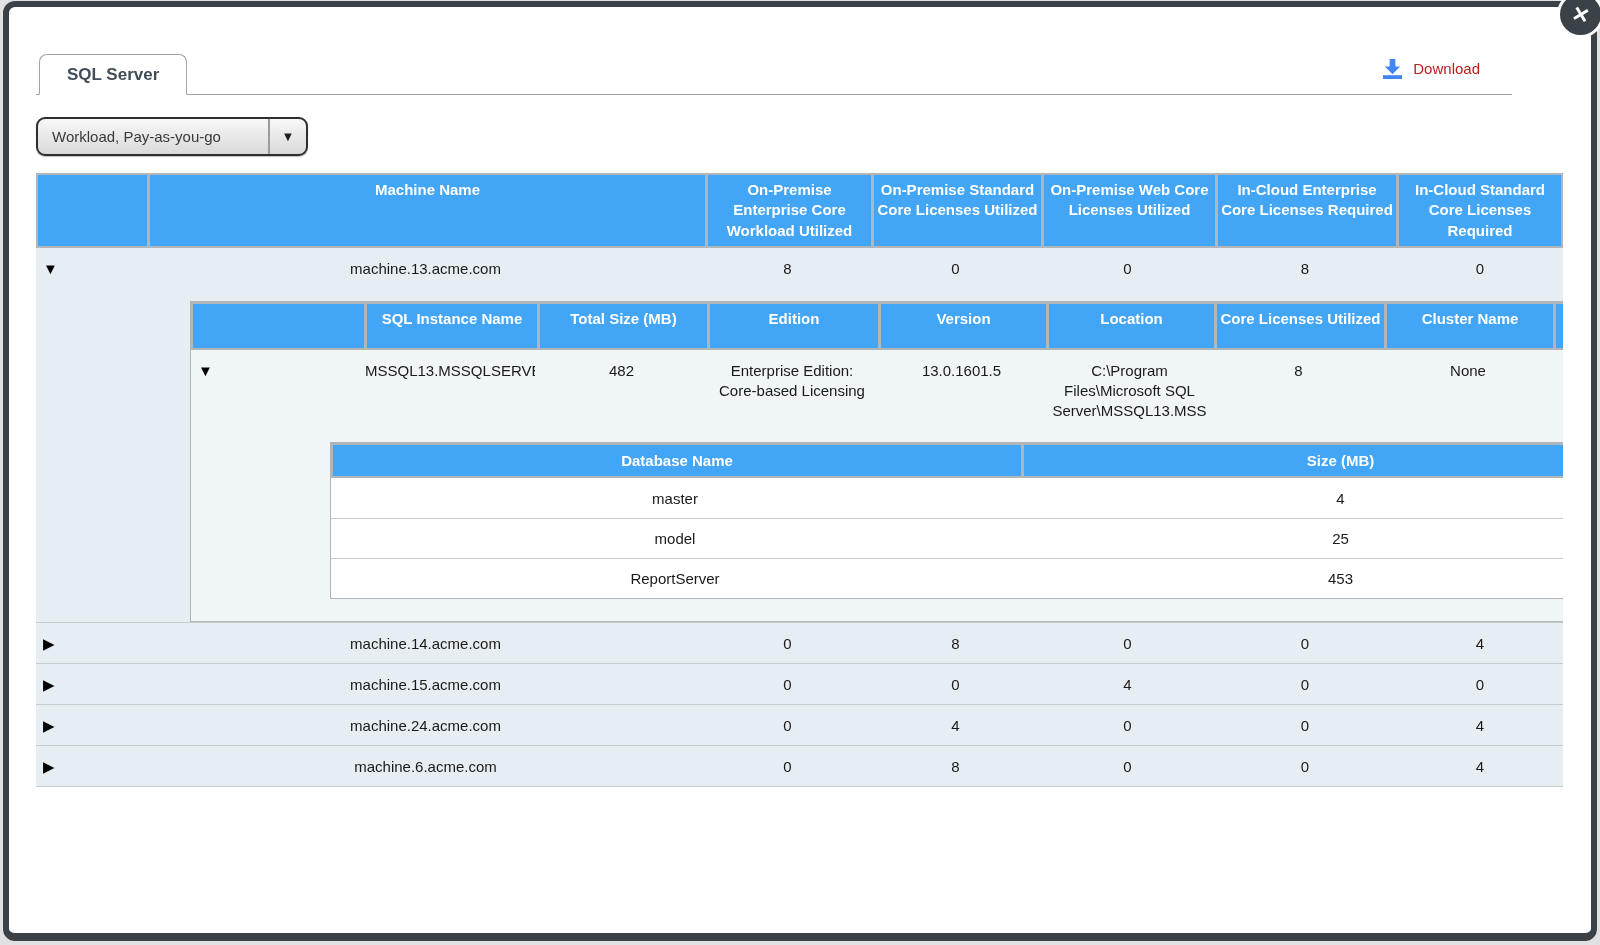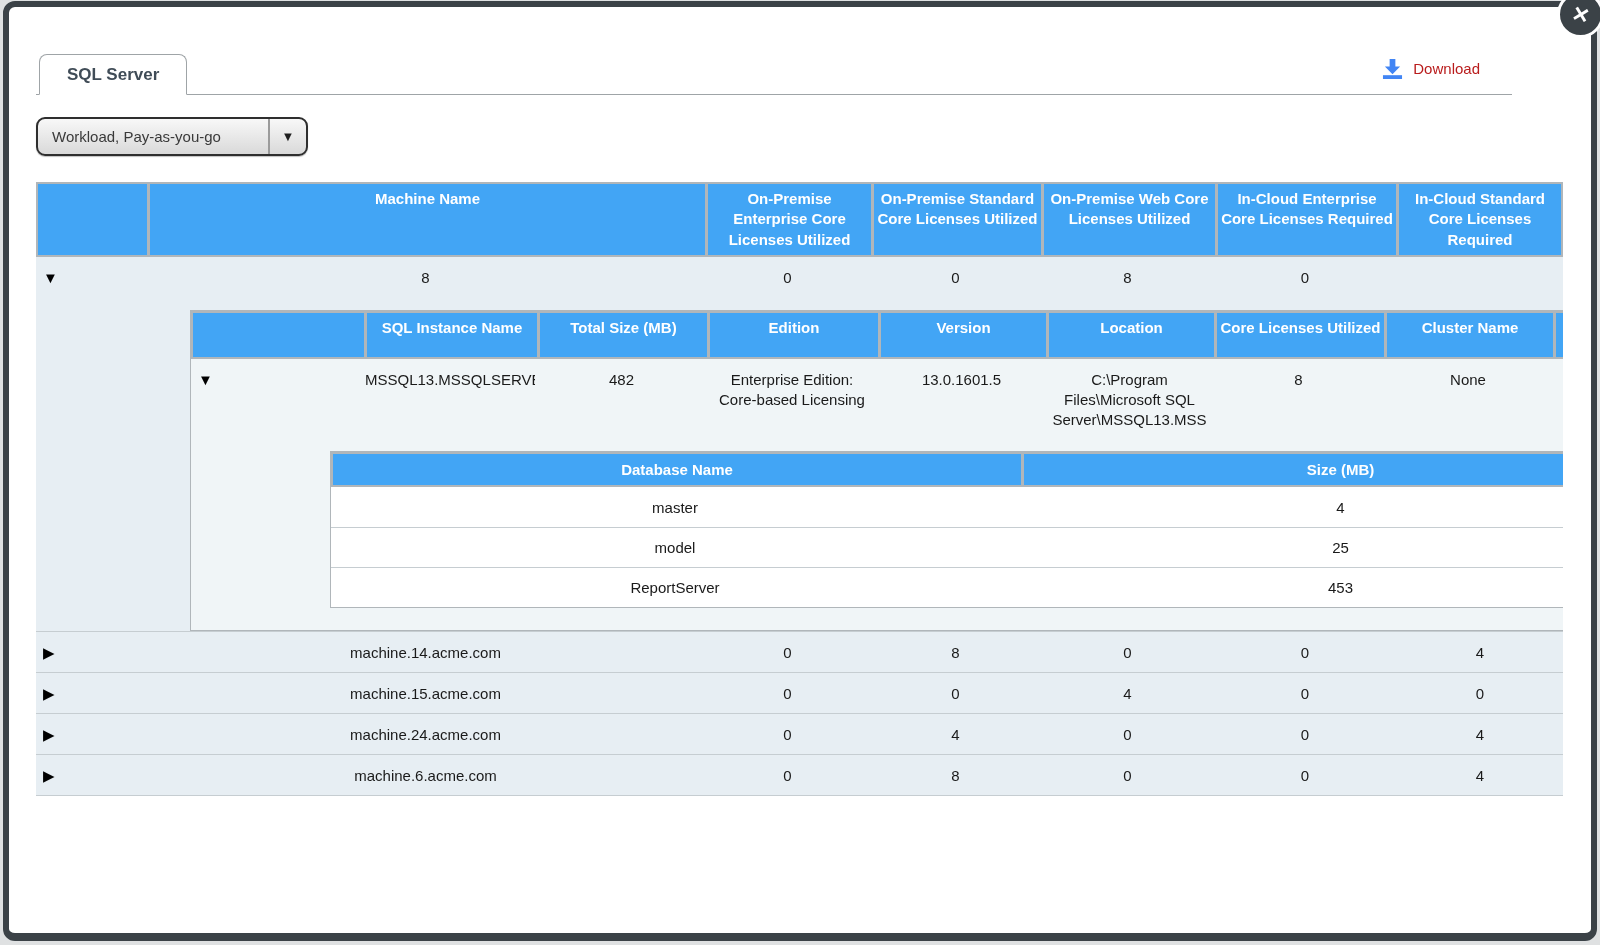--- a/index.html
+++ b/index.html
@@ -86,21 +86,21 @@
     white-space: nowrap; overflow: hidden;
   }
   .dropdown-sep { width: 2px; background: #9b9b9b; }
   .dropdown-arrow {
     width: 36px;
     display: flex; align-items: center; justify-content: center;
     font-size: 13px; color: #1f1f1f;
   }
 
   
-  .otable { margin-top: 26px; width: 1527px; font-size: 15px; }
+  .otable { margin-top: 17px; width: 1527px; font-size: 15px; }
   .grid-outer {
     display: grid;
     grid-template-columns: 109px 555px 163px 167px 171px 178px 1fr;
     column-gap: 3px;
   }
   .thead { background: #b0b6ba; border: 2px solid #b0b6ba; }
   .th {
     background: #42a5f5;
     color: #ffffff; font-weight: bold;
     text-align: center;
@@ -201,29 +201,30 @@
       <div class="dropdown-value">Workload, Pay-as-you-go</div>
       <div class="dropdown-sep"></div>
       <div class="dropdown-arrow">▼</div>
     </div>
 
     <div class="otable">
 
       <div class="grid-outer thead ohead">
         <div class="th"></div>
         <div class="th">Machine Name</div>
-        <div class="th">On-Premise Enterprise Core Licenses Utilized</div>
+        <div class="th">On-Premise Enterprise Core Workload Utilized</div>
         <div class="th">On-Premise Standard Core Licenses Utilized</div>
         <div class="th">On-Premise Web Core Licenses Utilized</div>
         <div class="th">In-Cloud Enterprise Core Licenses Required</div>
         <div class="th">In-Cloud Standard Core Licenses Required</div>
       </div>
 
       <div class="grid-outer orow first">
         <div class="cell expander-cell"><span class="expander">▼</span></div>
+        <div class="cell">machine.13.acme.com</div>
         <div class="cell">8</div>
         <div class="cell">0</div>
         <div class="cell">0</div>
         <div class="cell">8</div>
         <div class="cell">0</div>
       </div>
 
       <div class="expand-panel">
         <div class="nclip">
           <div class="ntable">

